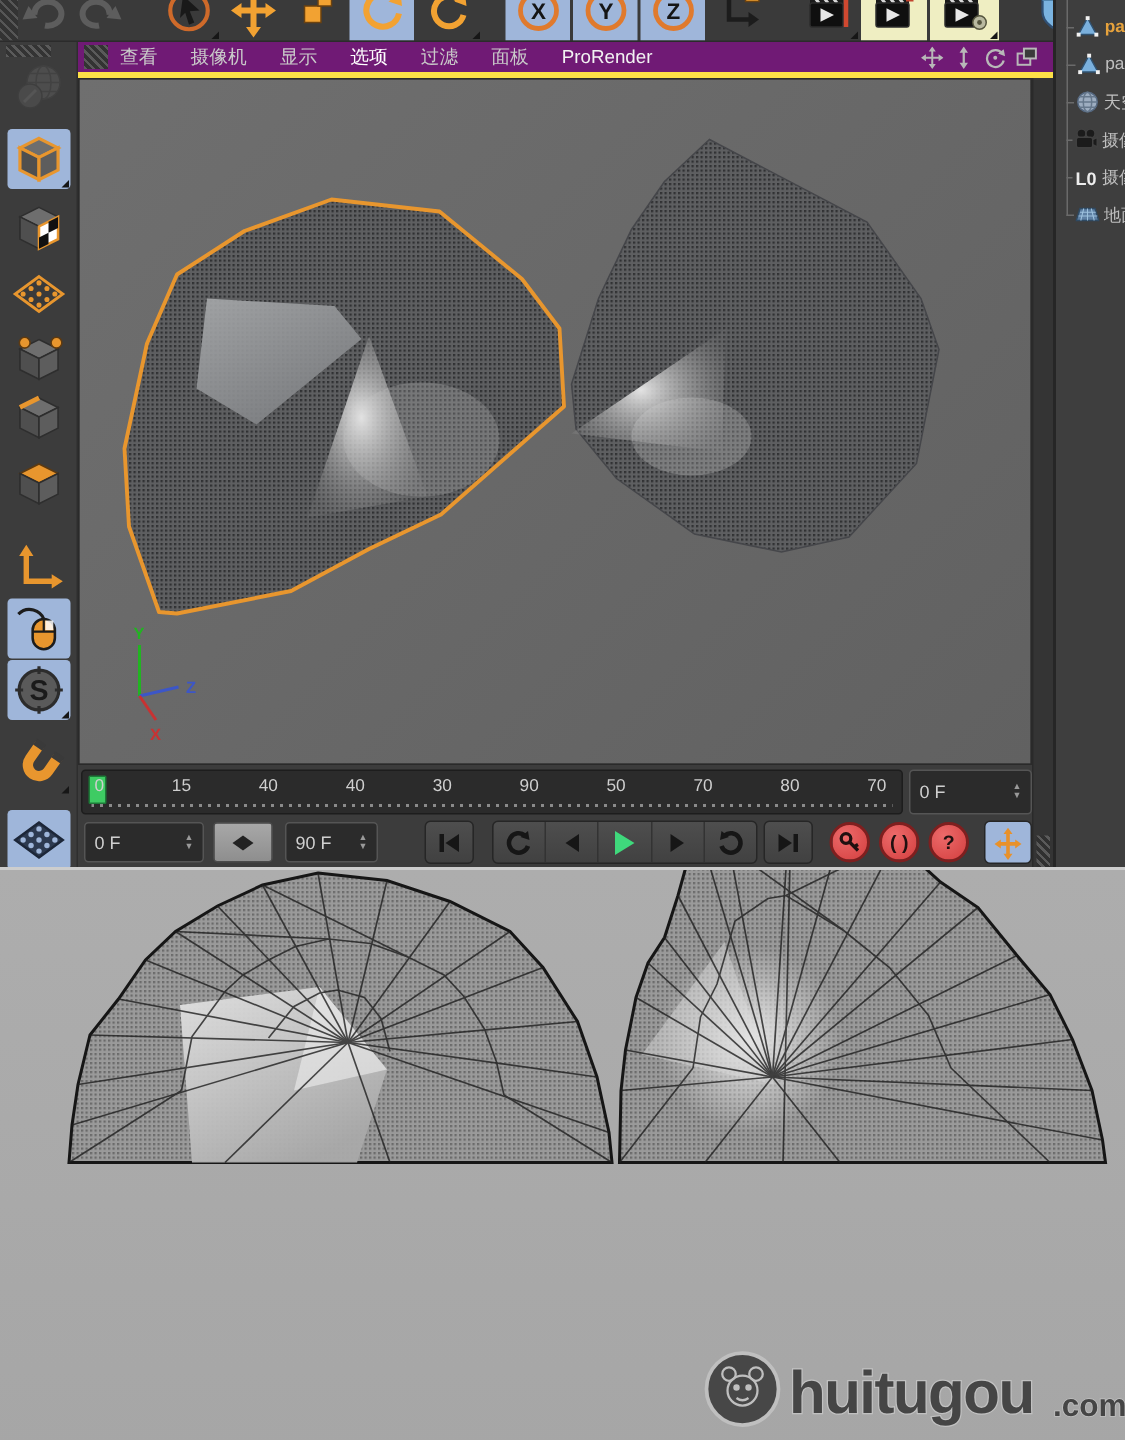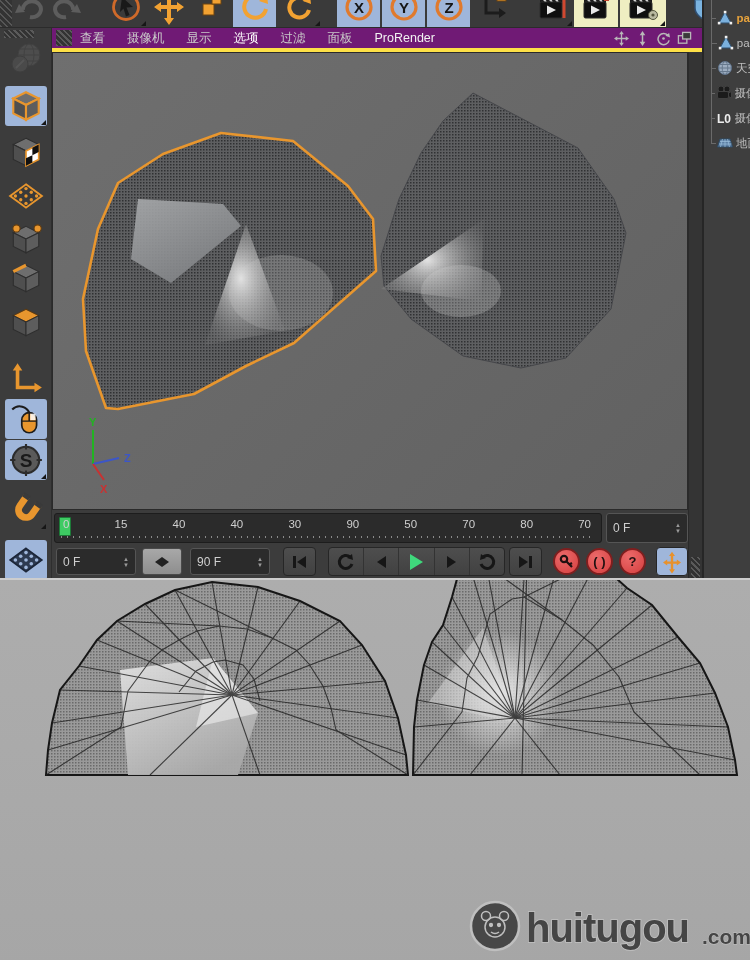--- a/index.html
+++ b/index.html
@@ -452,21 +452,21 @@
         </span>
       </div>
       <div class="navpair">
         <div>
             <div class="tri-l"></div>
           </div>
         <div>
             <div class="tri-r"></div>
           </div>
       </div>
-      <div class="t-field" style="left:138px;width:80px">
+      <div class="t-field" style="left:138px;width:62px">
         <span>90 F</span>
         <span class="spinner">
           <span>▲</span>
             <span>▼</span>
         </span>
       </div>
       <div class="tbtn" style="left:231px;width:33px">
         <div class="bar"></div>
           <div class="tri-l2"></div>
       </div>

